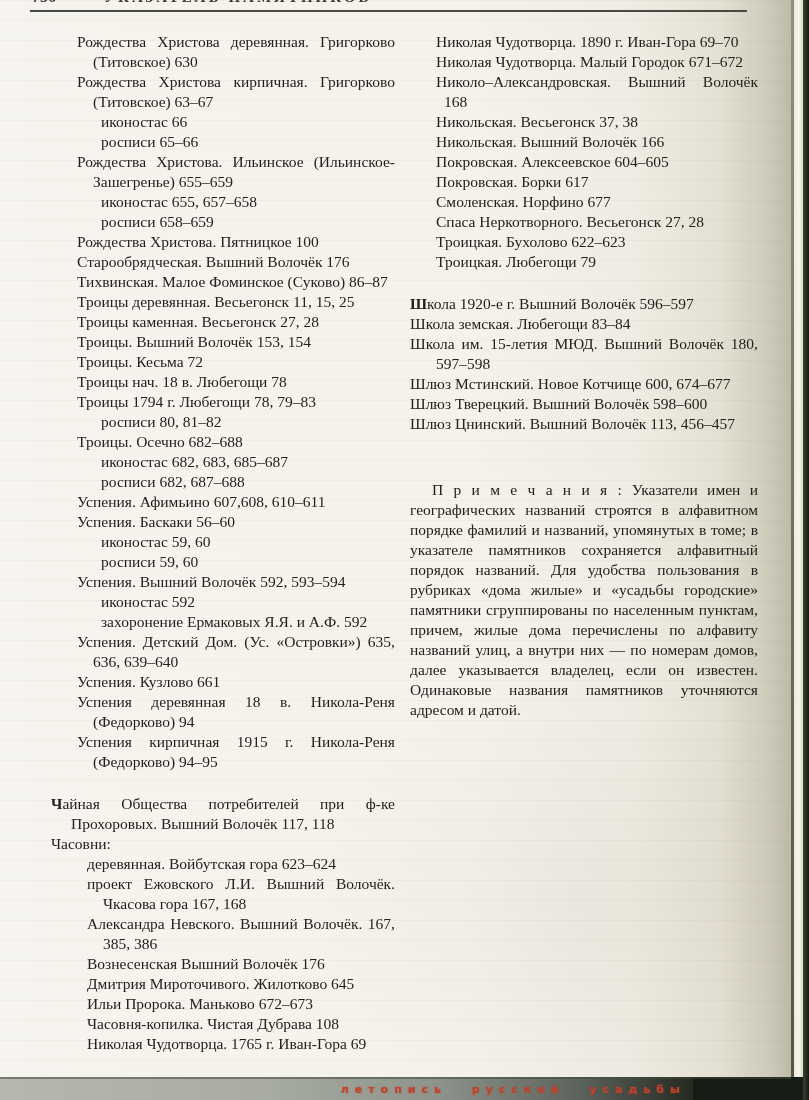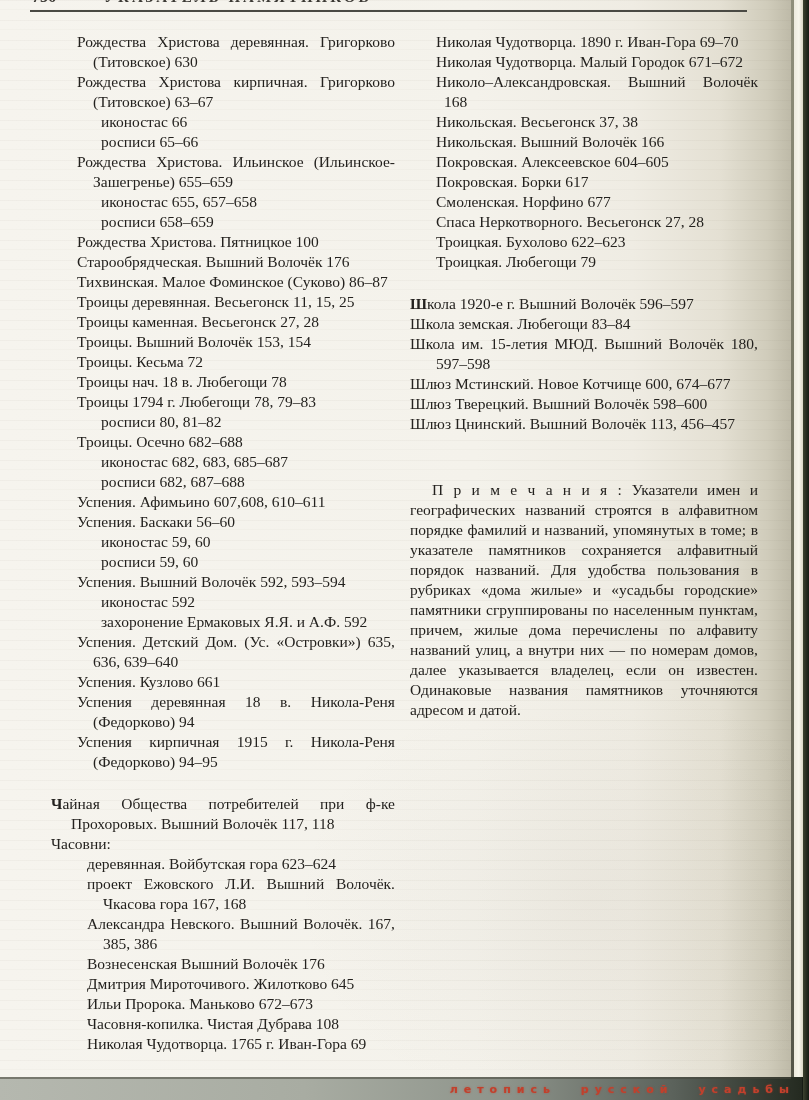--- a/index.html
+++ b/index.html
@@ -21,21 +21,21 @@
 
   
   .edge-dark-line{position:absolute;left:791px;top:0;width:3px;height:1077px;
         background:linear-gradient(180deg,#8f8f7b,#70705d 50%,#545548);}
   .edge-light{position:absolute;left:794px;top:0;width:9px;height:1077px;
         background:linear-gradient(90deg,#eceadd,#f7f6ec 55%,#d9d6c4);}
   .edge-outer{position:absolute;left:803px;top:0;width:6px;height:1100px;
         background:linear-gradient(90deg,#3c422f,#161b12);}
 
   
-  .bottom-bar{position:absolute;left:0;top:1077px;width:802px;height:23px;
+  .bottom-bar{position:absolute;left:0;top:1077px;width:693px;height:23px;
         background:linear-gradient(90deg,#b5b8af 0%,#a8aca2 38%,#8e948b 63%,
                    #5b625b 84%,#242a20 100%);}
   .bottom-bar::before{content:"";position:absolute;left:0;top:0;width:791px;height:2px;
         background:rgba(70,70,58,.55);}
   .watermark{position:absolute;right:7px;bottom:4px;
         font-family:"DejaVu Sans",sans-serif;font-size:11px;font-weight:bold;
         color:#c2402c;letter-spacing:6px;word-spacing:15px;white-space:nowrap;
         text-shadow:0 0 2px rgba(190,60,40,.55);}
 
   

